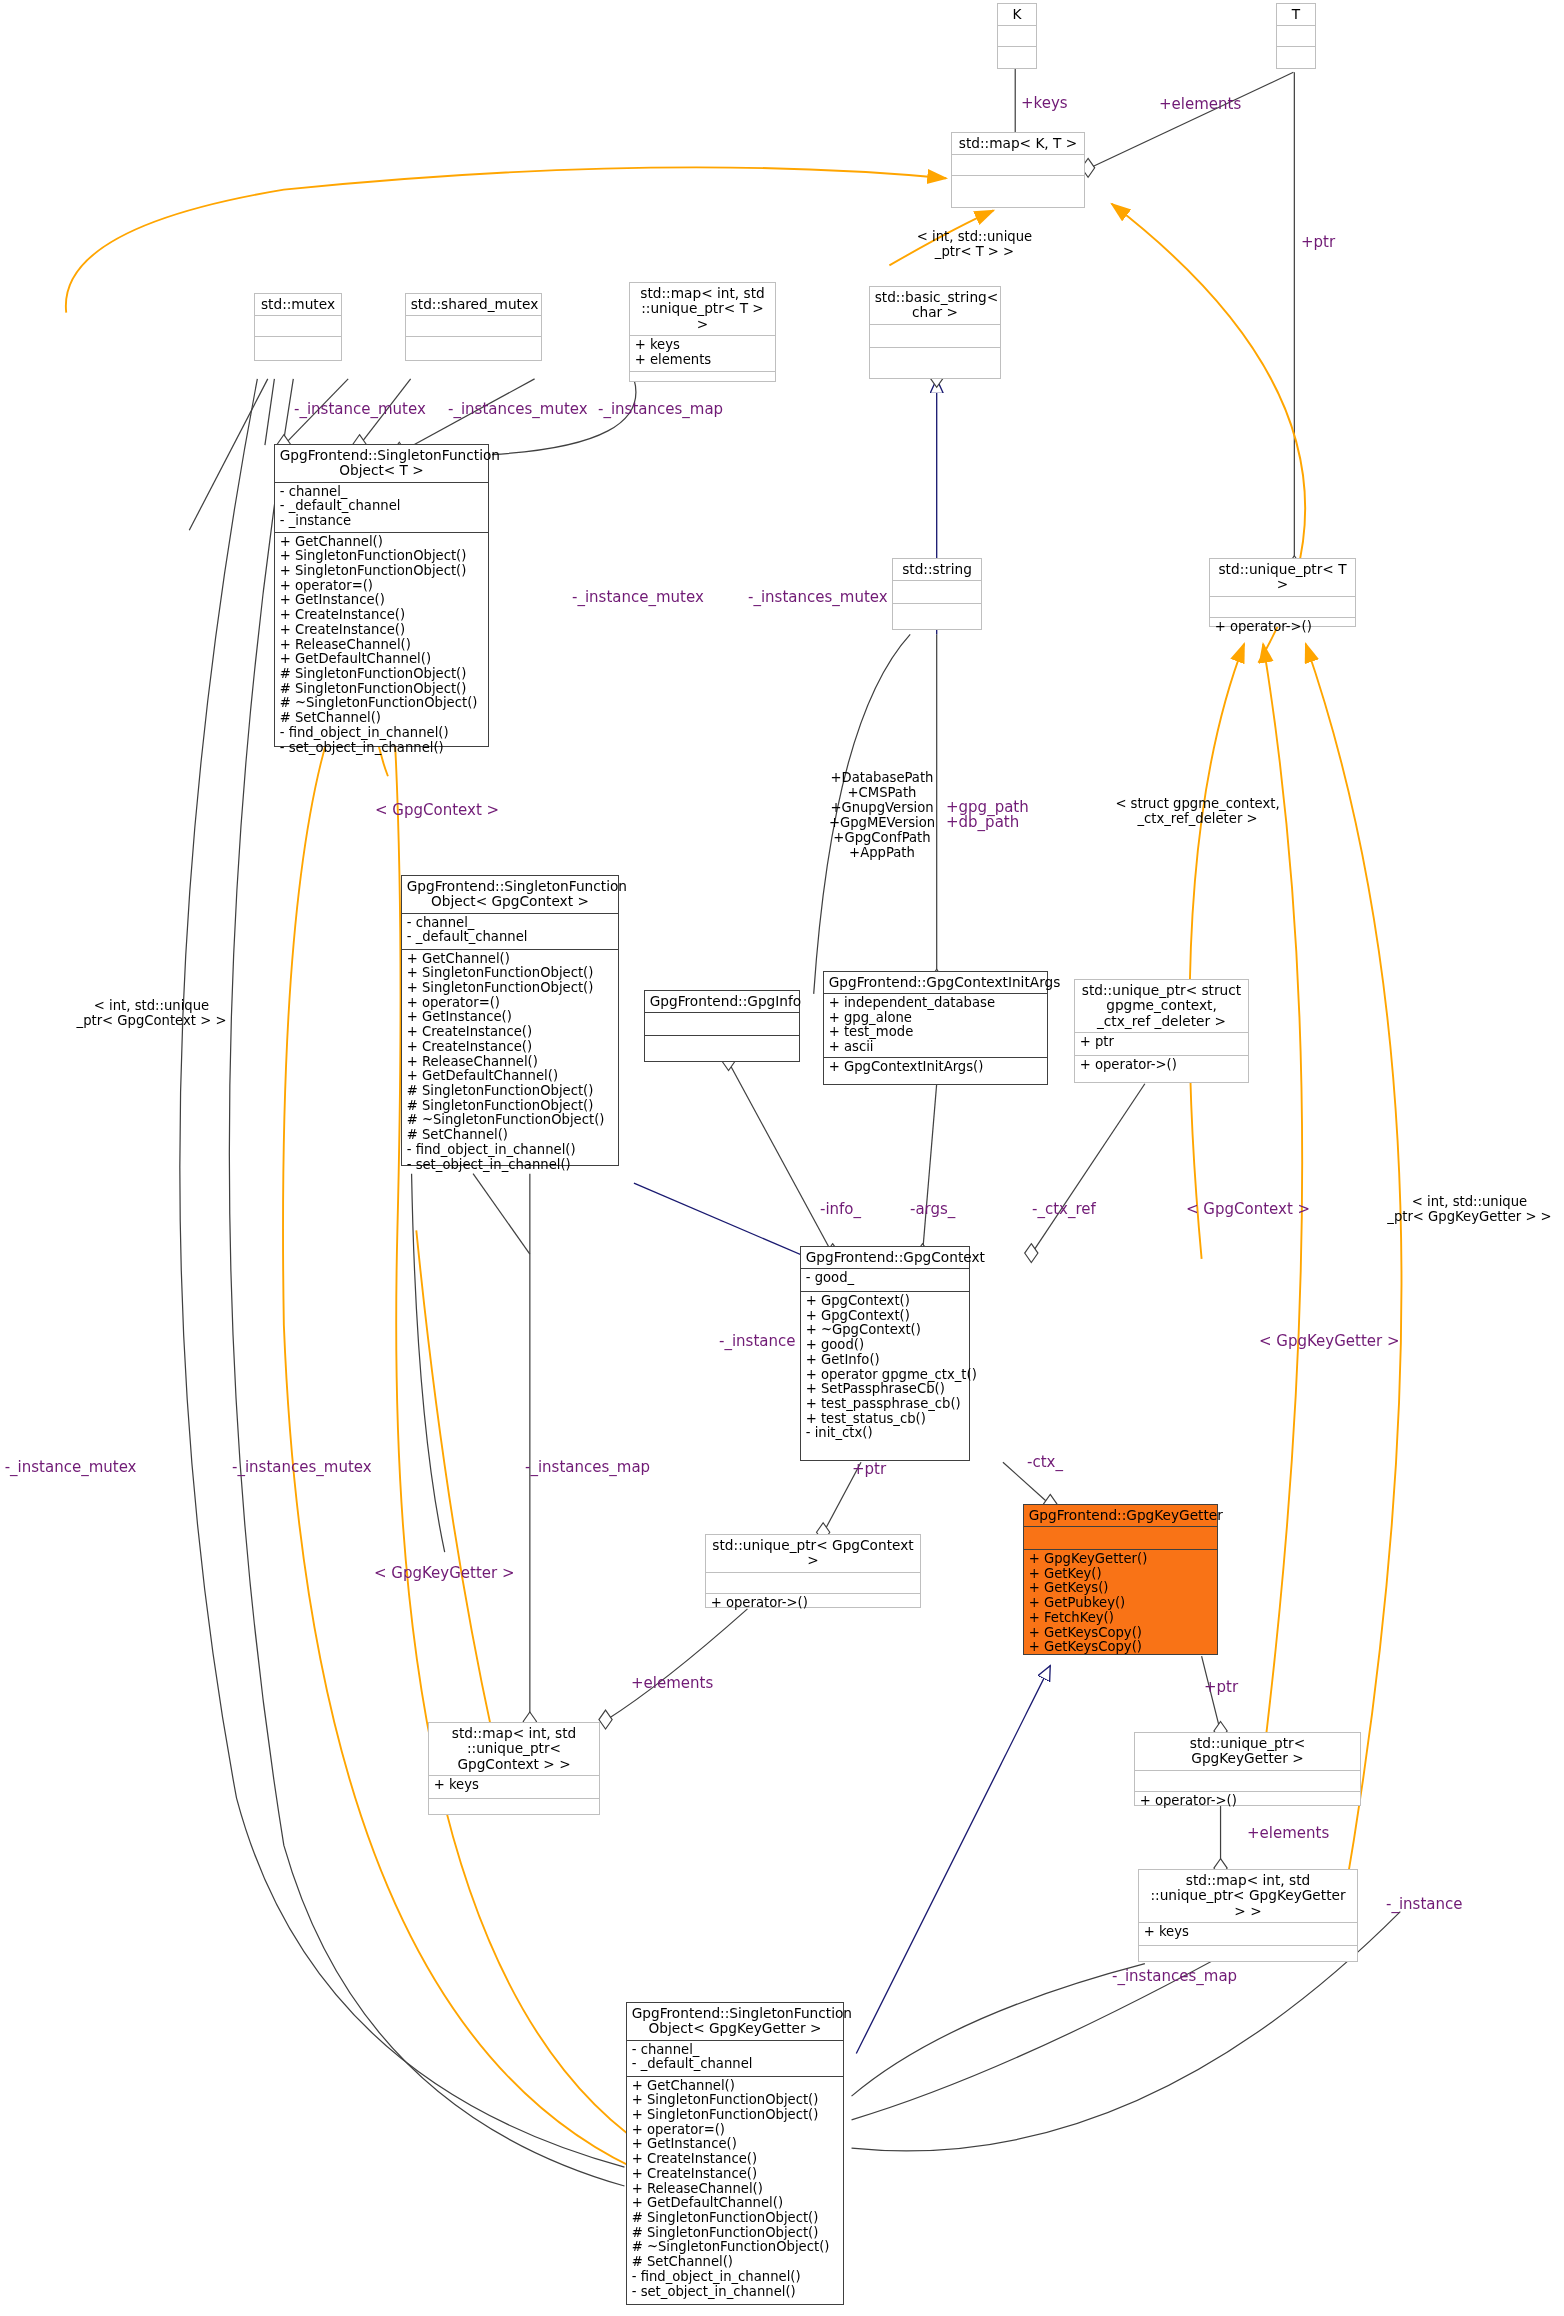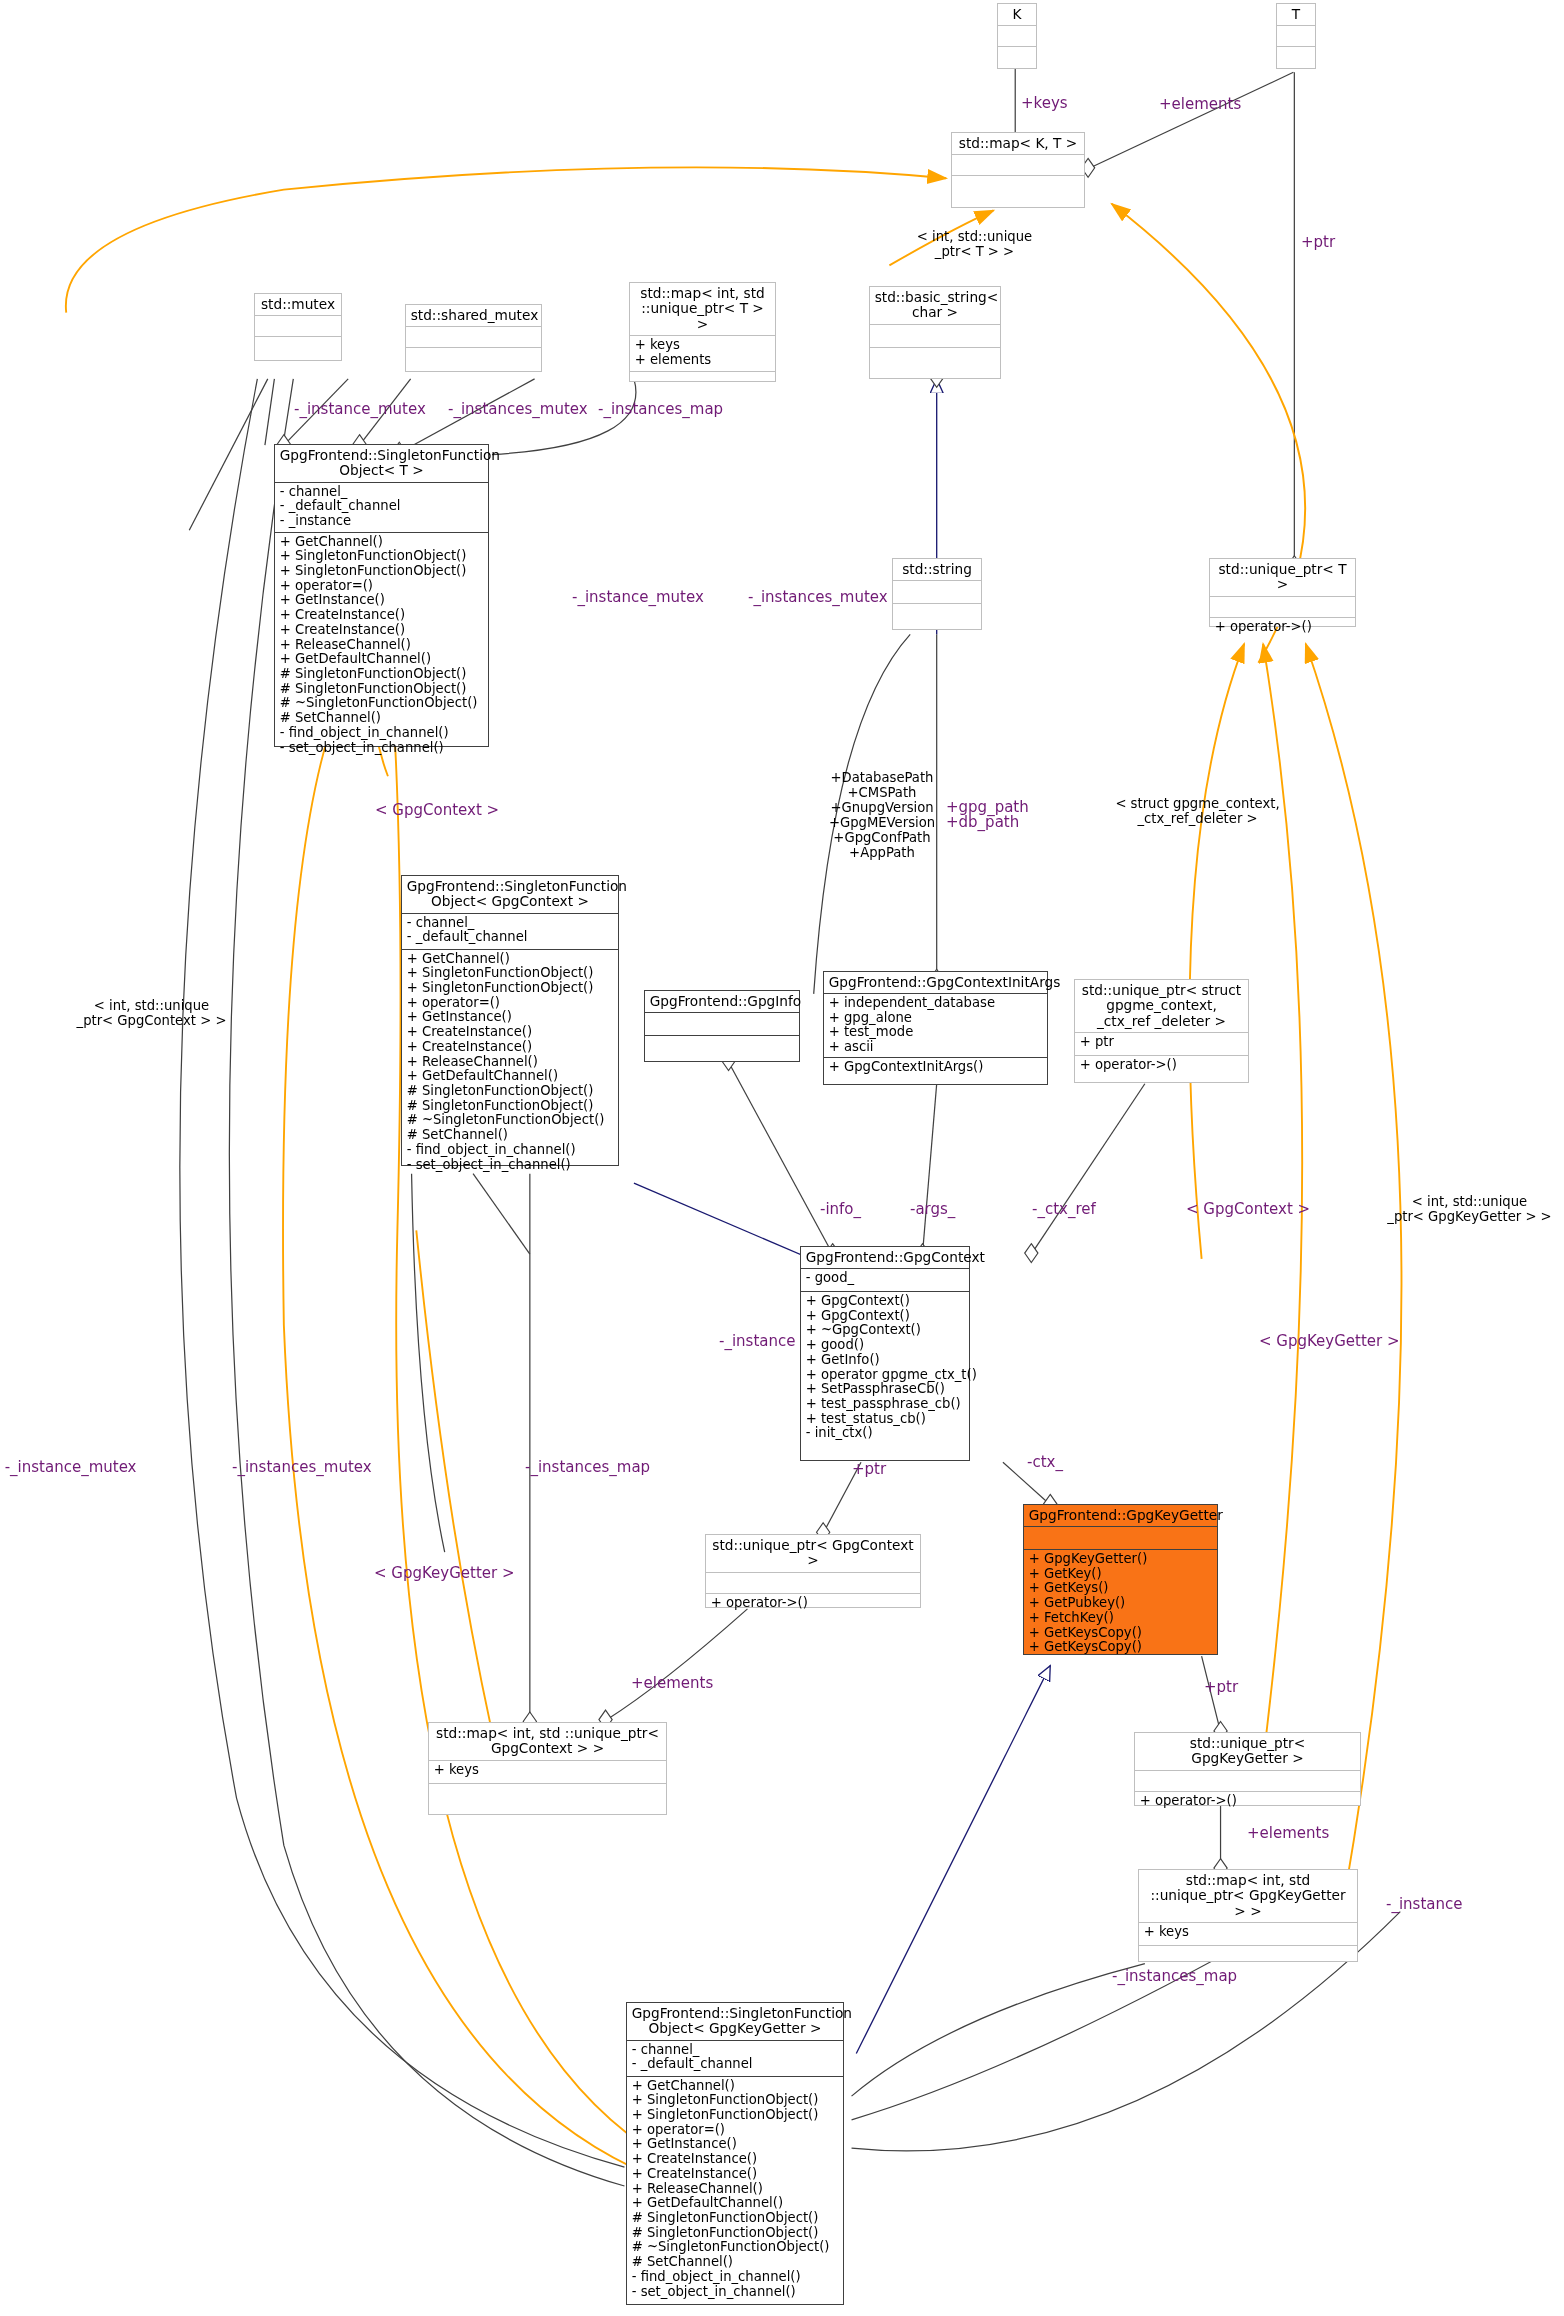--- a/index.html
+++ b/index.html
@@ -137,21 +137,21 @@
     <div class="sec body divider" style="height:21px"></div>
     <div class="sec body divider" style="height:21px"></div>
   </div>
 
   <div class="node" style="left:254px;top:293px;width:88px;height:68px;">
     <div class="sec title">std::mutex</div>
     <div class="sec body divider" style="height:21px"></div>
     <div class="sec body divider" style="height:21px"></div>
   </div>
 
-  <div class="node" style="left:405px;top:293px;width:137px;height:68px;margin-top:11px;">
+  <div class="node" style="left:405px;top:293px;width:137px;height:68px;">
     <div class="sec title">std::shared_mutex</div>
     <div class="sec body divider" style="height:21px"></div>
     <div class="sec body divider" style="height:21px"></div>
   </div>
 
   <div class="node" style="left:629px;top:282px;width:147px;height:100px;">
     <div class="sec title">std::map&lt; int, std
 ::unique_ptr&lt; T &gt; &gt;</div>
     <div class="sec body divider" style="height:36px">+ keys
 + elements</div>
@@ -271,21 +271,21 @@
 + GetKeysCopy()
 + GetKeysCopy()</div>
   </div>
 
   <div class="node" style="left:705px;top:1534px;width:216px;height:74px;">
     <div class="sec title">std::unique_ptr&lt; GpgContext &gt;</div>
     <div class="sec body divider" style="height:21px"></div>
     <div class="sec body divider" style="height:23px">+ operator-&gt;()</div>
   </div>
 
-  <div class="node" style="left:428px;top:1722px;width:239px;height:93px;">
+  <div class="node" style="left:428px;top:1722px;width:172px;height:93px;">
     <div class="sec title">std::map&lt; int, std
 ::unique_ptr&lt; GpgContext &gt; &gt;</div>
     <div class="sec body divider" style="height:23px">+ keys</div>
     <div class="sec body divider" style="height:23px"></div>
   </div>
 
   <div class="node" style="left:1134px;top:1732px;width:227px;height:74px;">
     <div class="sec title">std::unique_ptr&lt; GpgKeyGetter &gt;</div>
     <div class="sec body divider" style="height:21px"></div>
     <div class="sec body divider" style="height:23px">+ operator-&gt;()</div>

